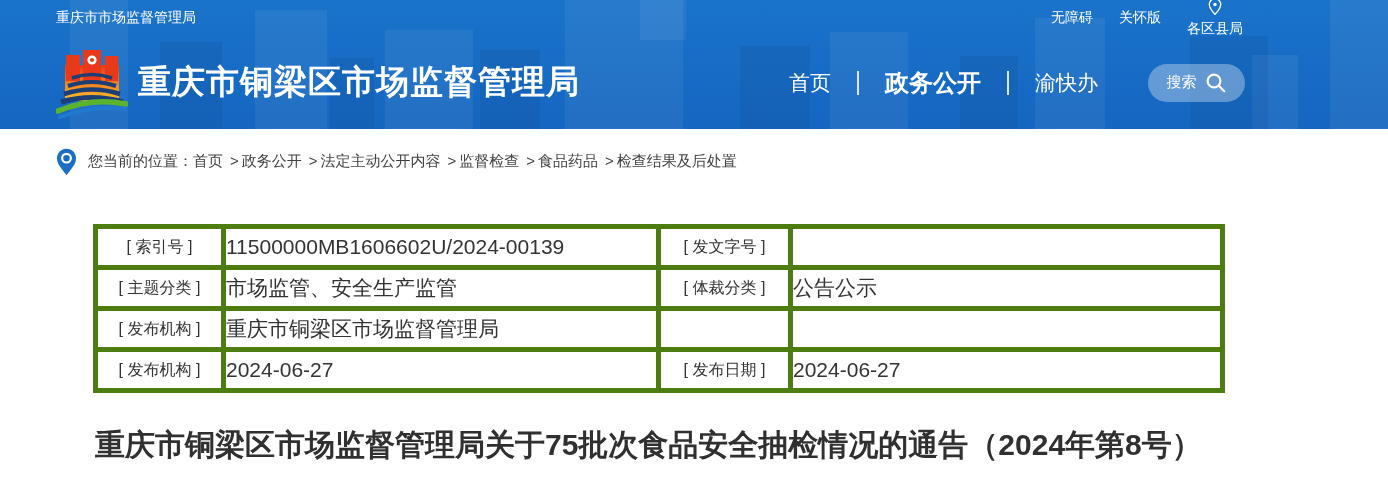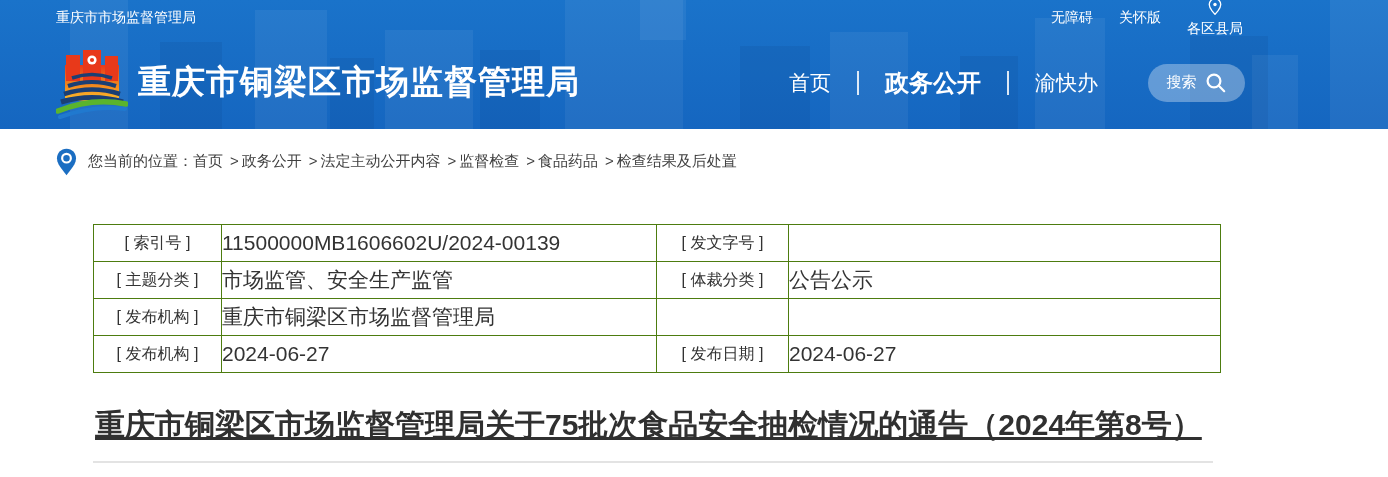--- a/index.html
+++ b/index.html
@@ -49,28 +49,28 @@
   .breadcrumb-text{font-size:15px;color:#3f3f3f;white-space:nowrap;}
   .breadcrumb-text a{color:#3f3f3f;text-decoration:none;cursor:pointer;}
   .crumb-sep{margin:0 3px 0 7px;color:#3f3f3f;}
   
   .content{margin:44px 0 0 93px;width:1127px;}
   table.meta{
     border-collapse:collapse;table-layout:fixed;width:1127px;
     font-size:16px;color:#333;
   }
   table.meta td{
-    border:1px solid #4d7c0f;height:36px;padding:0;
+    border:5px solid #4d7c0f;height:36px;padding:0;
     overflow:hidden;white-space:nowrap;
   }
   td.meta-label{text-align:center;color:#333;}
   td.meta-value{text-align:left;padding-left:22px;font-size:21px;}
   .article-title{
     margin:29px 0 0 2px;font-size:30px;line-height:46px;font-weight:bold;
-    color:#303030;white-space:nowrap;text-decoration:underline;
+    color:#303030;white-space:nowrap;
   }
   .title-divider{margin-top:13px;width:1120px;height:2px;background:#e3e3e3;}
 </style>
 </head>
 <body style="--header-blue: #1566c0; --header-blue-light: #1a73ca;">
 
 <div class="site-header">
   <svg class="skyline" viewBox="0 0 1388 129" preserveAspectRatio="none">
     <g fill="rgba(255,255,255,0.06)">
       <rect x="70" y="0" width="58" height="129"></rect>

